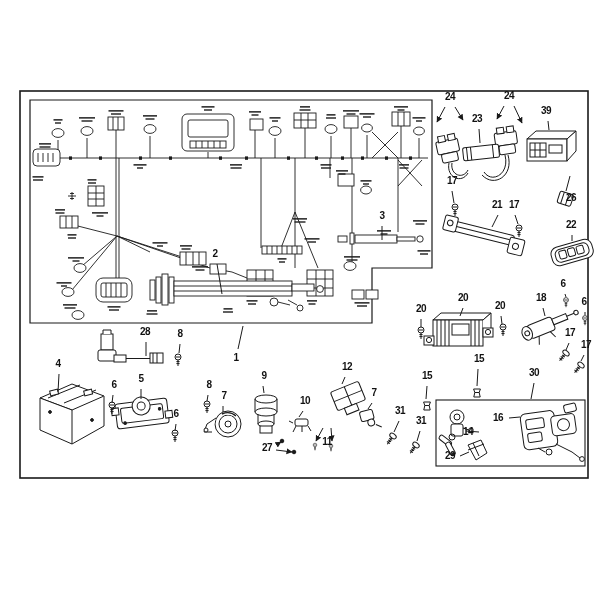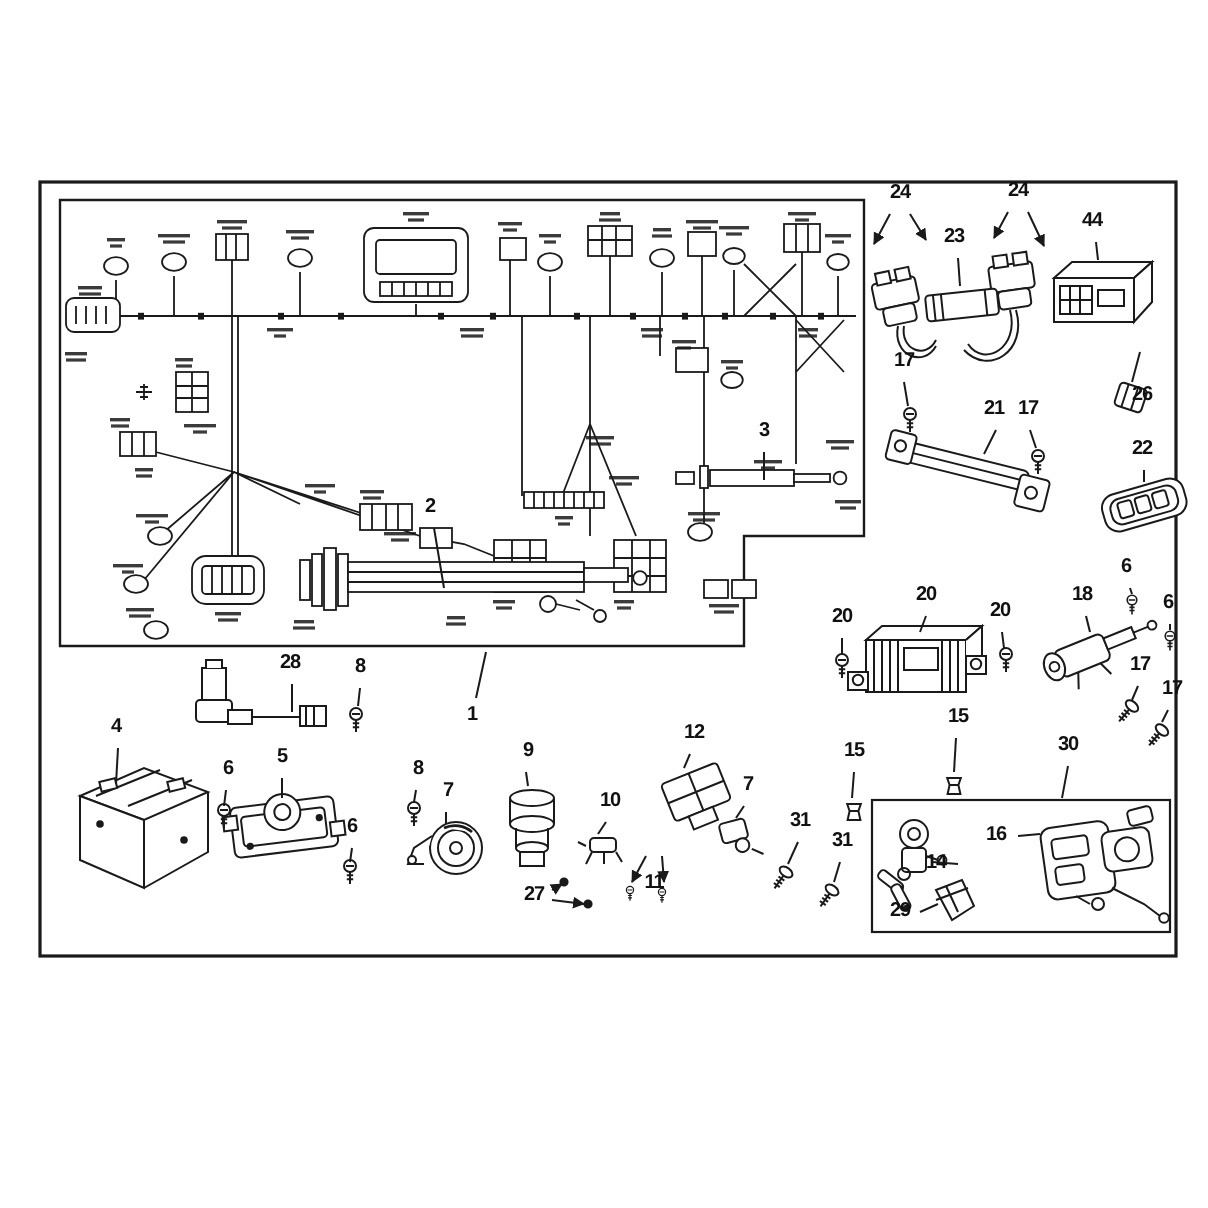--- a/index.html
+++ b/index.html
@@ -531,21 +531,21 @@
       <div class="callout" style="left: 586px; top: 345px;">17</div>
       <div class="callout" style="left: 541px; top: 298px;">18</div>
       <div class="callout" style="left: 463px; top: 298px;">20</div>
       <div class="callout" style="left: 421px; top: 309px;">20</div>
       <div class="callout" style="left: 500px; top: 306px;">20</div>
       <div class="callout" style="left: 497px; top: 205px;">21</div>
       <div class="callout" style="left: 571px; top: 225px;">22</div>
       <div class="callout" style="left: 477px; top: 119px;">23</div>
       <div class="callout" style="left: 450px; top: 97px;">24</div>
       <div class="callout" style="left: 509px; top: 96px;">24</div>
-      <div class="callout" style="left: 546px; top: 111px;">44</div>
+      <div class="callout" style="left: 546px; top: 111px;">39</div>
       <div class="callout" style="left: 571px; top: 166px; margin-top: 32px;">26</div>
       <div class="callout" style="left: 267px; top: 448px;">27</div>
       <div class="callout" style="left: 145px; top: 332px;">28</div>
       <div class="callout" style="left: 450px; top: 456px;">29</div>
       <div class="callout" style="left: 534px; top: 373px;">30</div>
       <div class="callout" style="left: 400px; top: 411px;">31</div>
       <div class="callout" style="left: 421px; top: 421px;">31</div>
     </div>
 
 </div>

